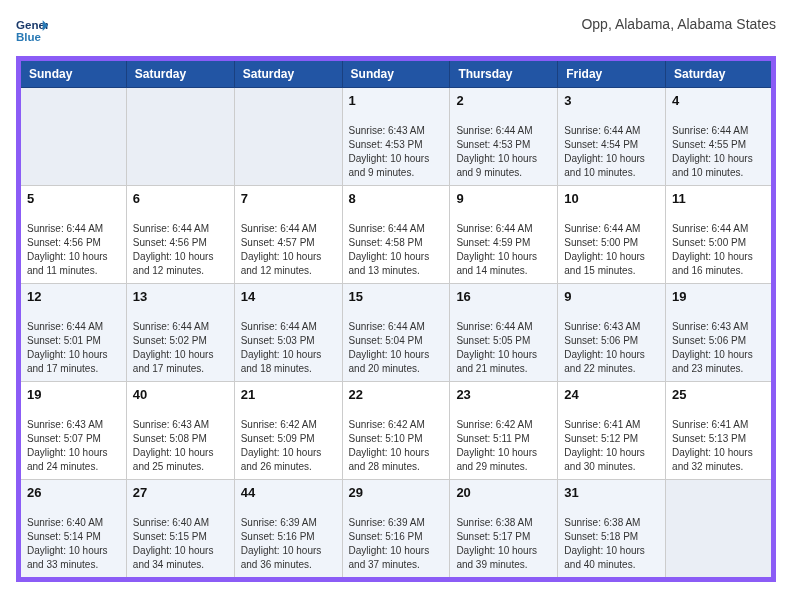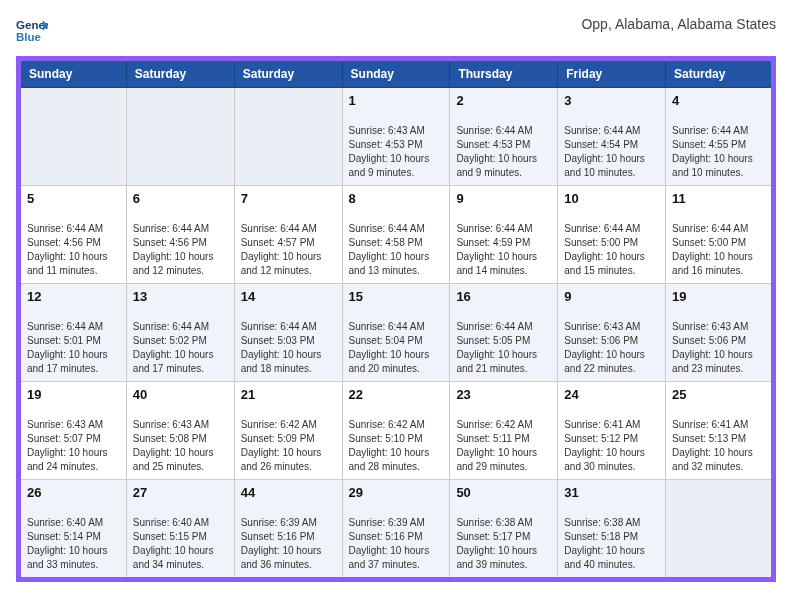--- a/index.html
+++ b/index.html
@@ -293,21 +293,21 @@
 Sunset: 5:16 PM
 Daylight: 10 hours and 36 minutes.</div>
         </td>
         <td>
           <div class="day-number">29</div>
           <div class="day-info" style="white-space: pre-line;">Sunrise: 6:39 AM
 Sunset: 5:16 PM
 Daylight: 10 hours and 37 minutes.</div>
         </td>
         <td>
-          <div class="day-number">50</div>
+          <div class="day-number">20</div>
           <div class="day-info" style="white-space: pre-line;">Sunrise: 6:38 AM
 Sunset: 5:17 PM
 Daylight: 10 hours and 39 minutes.</div>
         </td>
         <td>
           <div class="day-number">31</div>
           <div class="day-info" style="white-space: pre-line;">Sunrise: 6:38 AM
 Sunset: 5:18 PM
 Daylight: 10 hours and 40 minutes.</div>
         </td>

